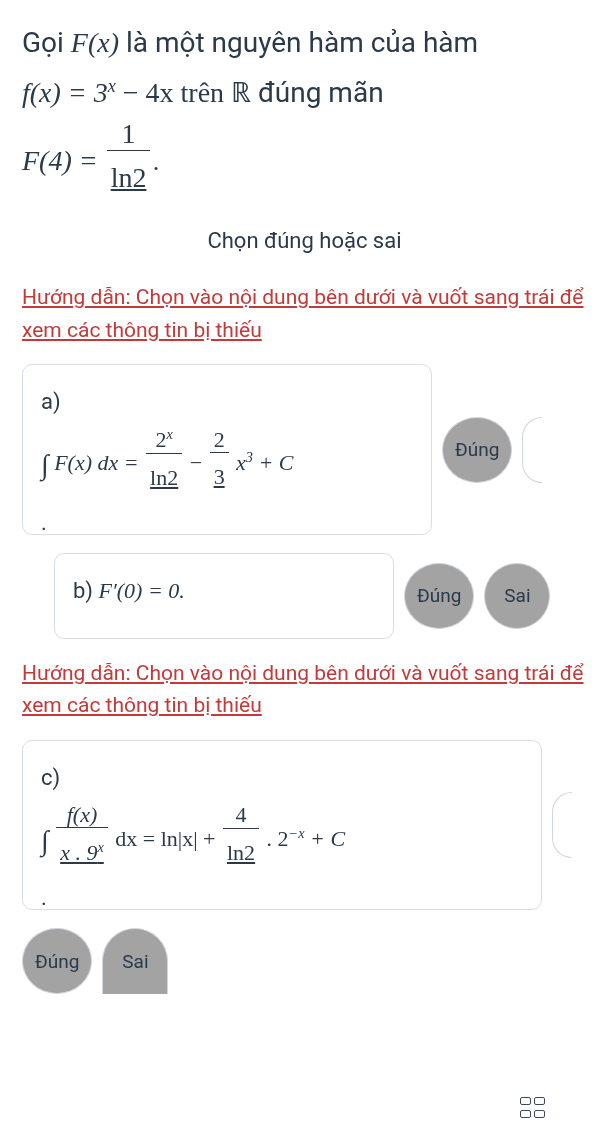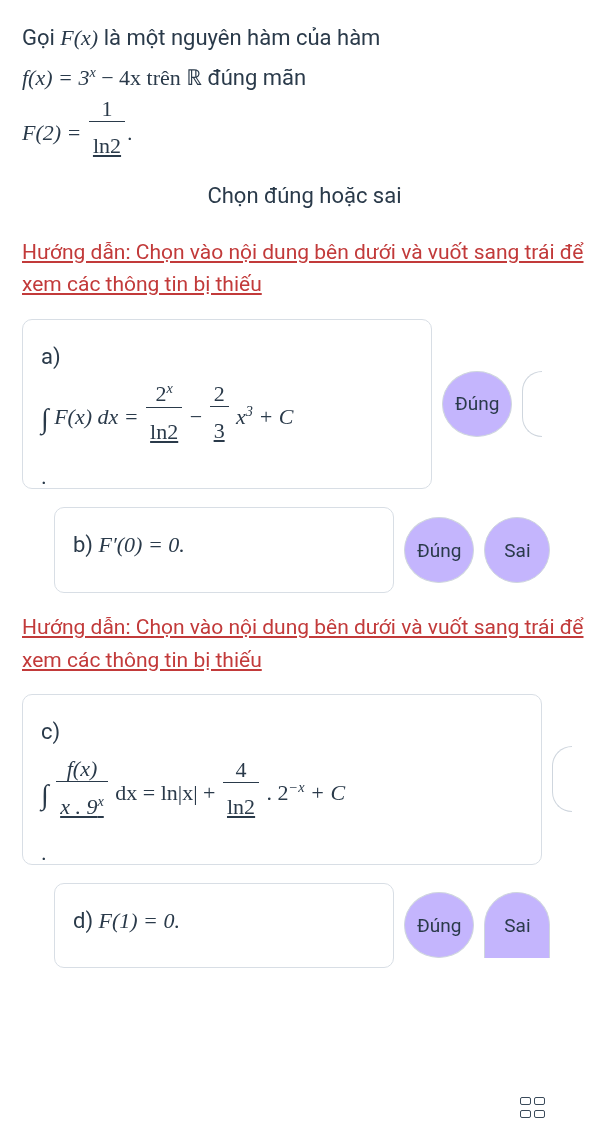--- a/index.html
+++ b/index.html
@@ -7,21 +7,21 @@
     font-family: -apple-system, BlinkMacSystemFont, "Segoe UI", Roboto, Arial, sans-serif;
     width: 609px;
     height: 1129px;
     background: #fff;
     padding: 18px 22px 0 22px;
     color: #2a3a4a;
     overflow: hidden;
     position: relative;
   }
   .problem {
-    font-size: 22px;
+    font-size: 28px;
     line-height: 1.8;
     color: #2a3a4a;
     margin-bottom: 6px;
   }
   .math-ser { font-family: Liberation Serif, serif; }
   .math-it { font-style: italic; font-family: Georgia, "Times New Roman", serif; }
   .bb { font-family: "Cambria Math", Georgia, serif; }
   .frac {
     display: inline-block;
     vertical-align: middle;
@@ -30,21 +30,21 @@
     line-height: 1.1;
     margin: 0 2px;
   }
   .frac .num { display: block; padding: 0 4px; }
   .frac .den { display: block; border-top: 1.5px solid #2a3a4a; padding: 12px 4px; text-decoration: underline; }
   .sup { font-size: 0.65em; vertical-align: super; font-style: italic; font-family: Georgia, serif;}
   .instruction {
     text-align: center;
     font-size: 22px;
     color: #2a3a4a;
-    margin: 12px 0 28px 0;
+    margin: 23px 0 28px 0;
     font-weight: 400;
   }
   .hint {
     color: #c23a3a;
     font-size: 21px;
     line-height: 1.55;
     margin: 14px 0 18px 0;
     text-decoration: underline;
   }
   .row {
@@ -70,21 +70,21 @@
   .pill {
     min-width: 66px;
     height: 66px;
     border: 1.5px solid #cfd6de;
     border-radius: 50%;
     display: flex;
     align-items: center;
     justify-content: center;
     font-size: 19px;
     color: #2a3a4a;
-    background: #c4b5fd;
+    background: #a3a3a3;
     padding: 0 12px;
     flex: 0 0 auto;
   }
   .pill-partial {
     width: 20px;
     height: 66px;
     border: 1.5px solid #cfd6de;
     border-left: 1.5px solid #cfd6de;
     border-right: none;
     border-radius: 33px 0 0 33px;
@@ -109,21 +109,21 @@
 <body>
 
 <div class="problem">
   <span>Gọi </span>
   <span class="math-it">F(x)</span>
   <span> là một nguyên hàm của hàm</span><br>
   <span class="math-it">f(x) = 3</span><span class="sup">x</span>
   <span class="math-ser"> − 4x trên </span>
   <span class="bb">ℝ</span>
   <span> đúng mãn</span><br>
-  <span class="math-it">F(2) = </span>
+  <span class="math-it">F(4) = </span>
   <span class="frac">
     <span class="num">1</span>
     <span class="den">ln2</span>
   </span><span>.</span>
 </div>
 
 <div class="instruction">Chọn đúng hoặc sai</div>
 
 <div class="hint">Hướng dẫn: Chọn vào nội dung bên dưới và vuốt sang trái để xem các thông tin bị thiếu</div>
 
@@ -174,24 +174,20 @@
       <span class="den">ln2</span>
     </span>
     <span class="math-ser"> . 2</span><span class="sup">−x</span>
     <span class="math-it"> + C</span>
     <span class="period">.</span>
   </div>
   <div class="pill-partial"></div>
 </div>
 
 <div class="row" style="margin-bottom:0;">
-  <div class="card card-med">
-    <span>d) </span>
-    <span class="math-it">F(1) = 0.</span>
-  </div>
   <div class="pill">Đúng</div>
   <div class="pill" style="border-bottom:none; border-radius:33px 33px 0 0;">Sai</div>
 </div>
 
 <div class="bottom-icon">
   <span></span>
     <span></span>
     <span></span>
     <span></span>
 </div>

